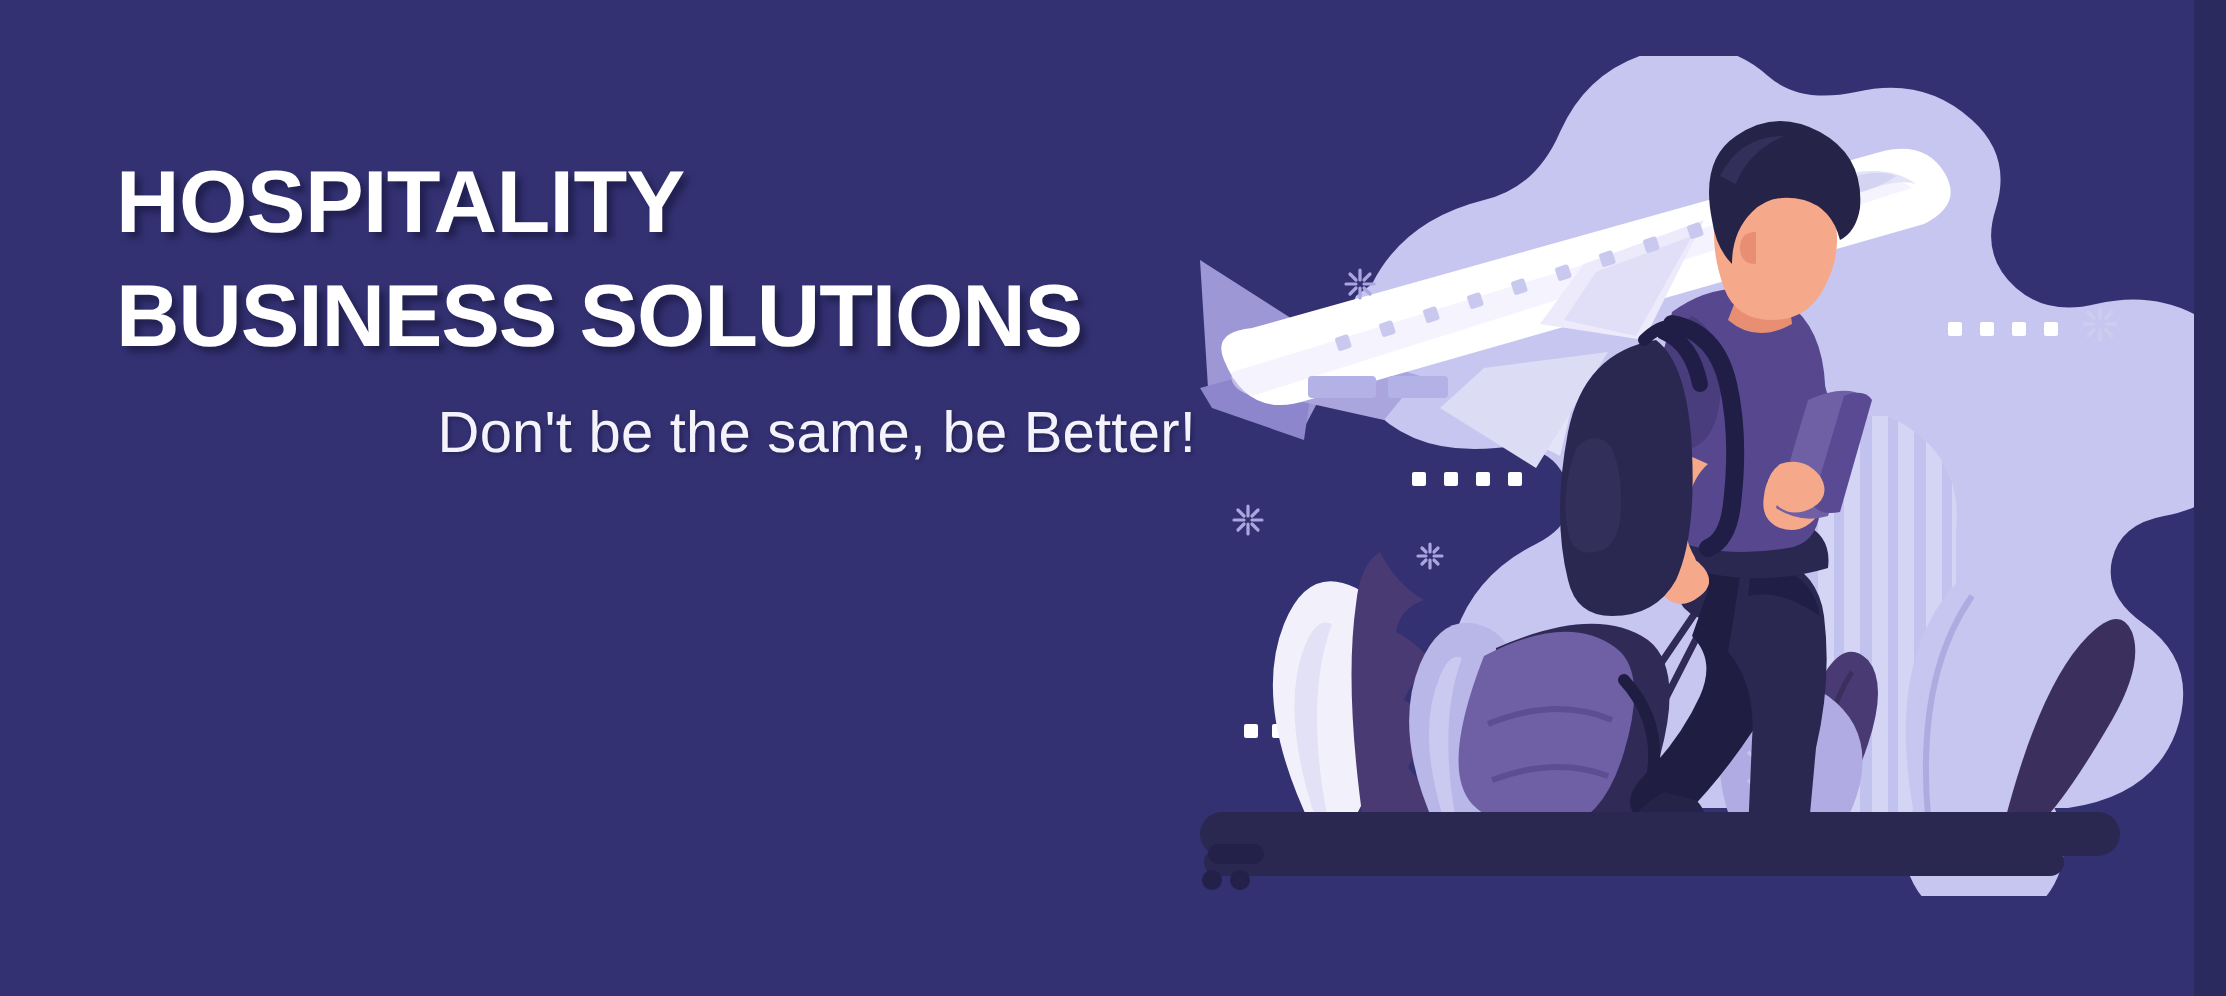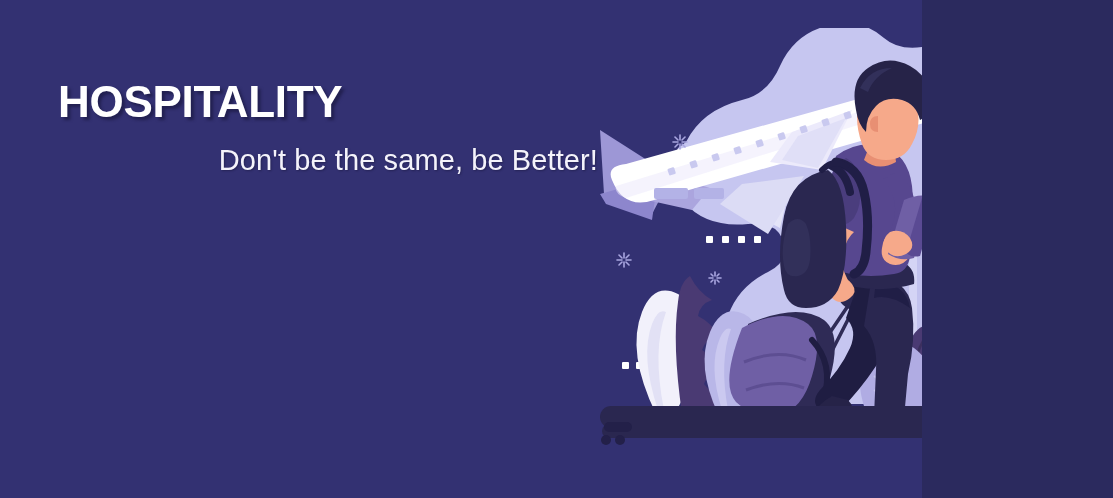--- a/index.html
+++ b/index.html
@@ -3,21 +3,21 @@
 <meta charset="utf-8">
 <title>Hospitality Business Solutions Banner</title>
 <style>
   html, body {
     margin: 0;
     padding: 0;
     background: #2b2a5e;
   }
   .banner {
     position: relative;
-    width: 922px;
+    width: 1097px;
     height: 498px;
     overflow: hidden;
     background: #333172;
     font-family: "Liberation Sans", sans-serif;
   }
   .copy {
     position: absolute;
     left: 58px;
     top: 74px;
     width: 540px;
@@ -58,20 +58,21 @@
   .art svg { display: block; width: 100%; height: 100%; }
 </style>
 </head>
 <body>
 
 <div class="banner">
 
   <div class="copy">
     <h1 class="headline">
       <span>HOSPITALITY</span><br>
+      <span class="headline-line2">BUSINESS SOLUTIONS</span>
     </h1>
     <p class="subhead">Don't be the same, be Better!</p>
   </div>
 
   <div class="art">
     <svg viewBox="0 0 553 420" xmlns="http://www.w3.org/2000/svg" role="img" aria-label="Traveler illustration">
 
       <g>
         <path d="M390 228 q0-44 44-44 q44 0 44 44 q0 44 -44 44 q-44 0 -44 -44 Z
                  M383 252 q-36 0 -36 -28 q0 -24 30 -24 l78 0 q36 0 36 26 q0 26 -36 26 Z" fill="#2d2a5d"></path>

